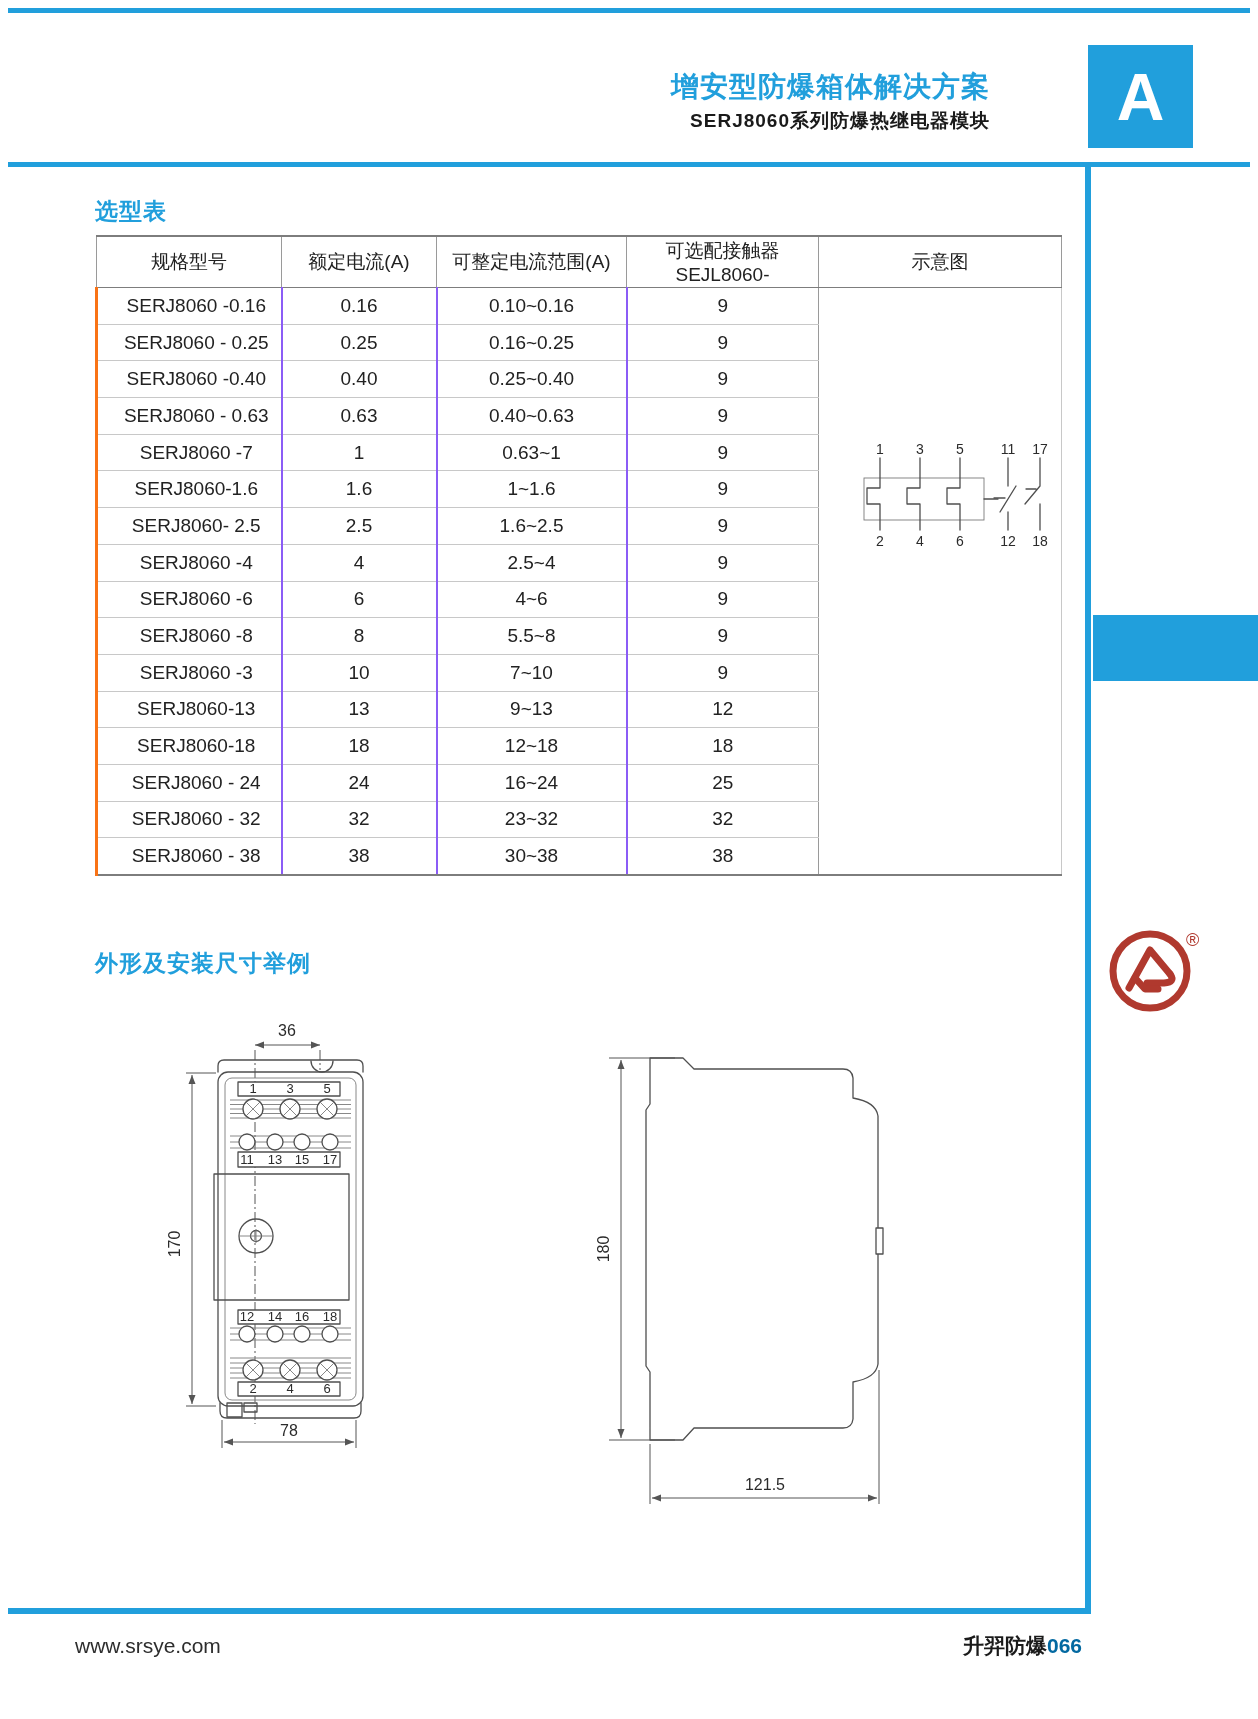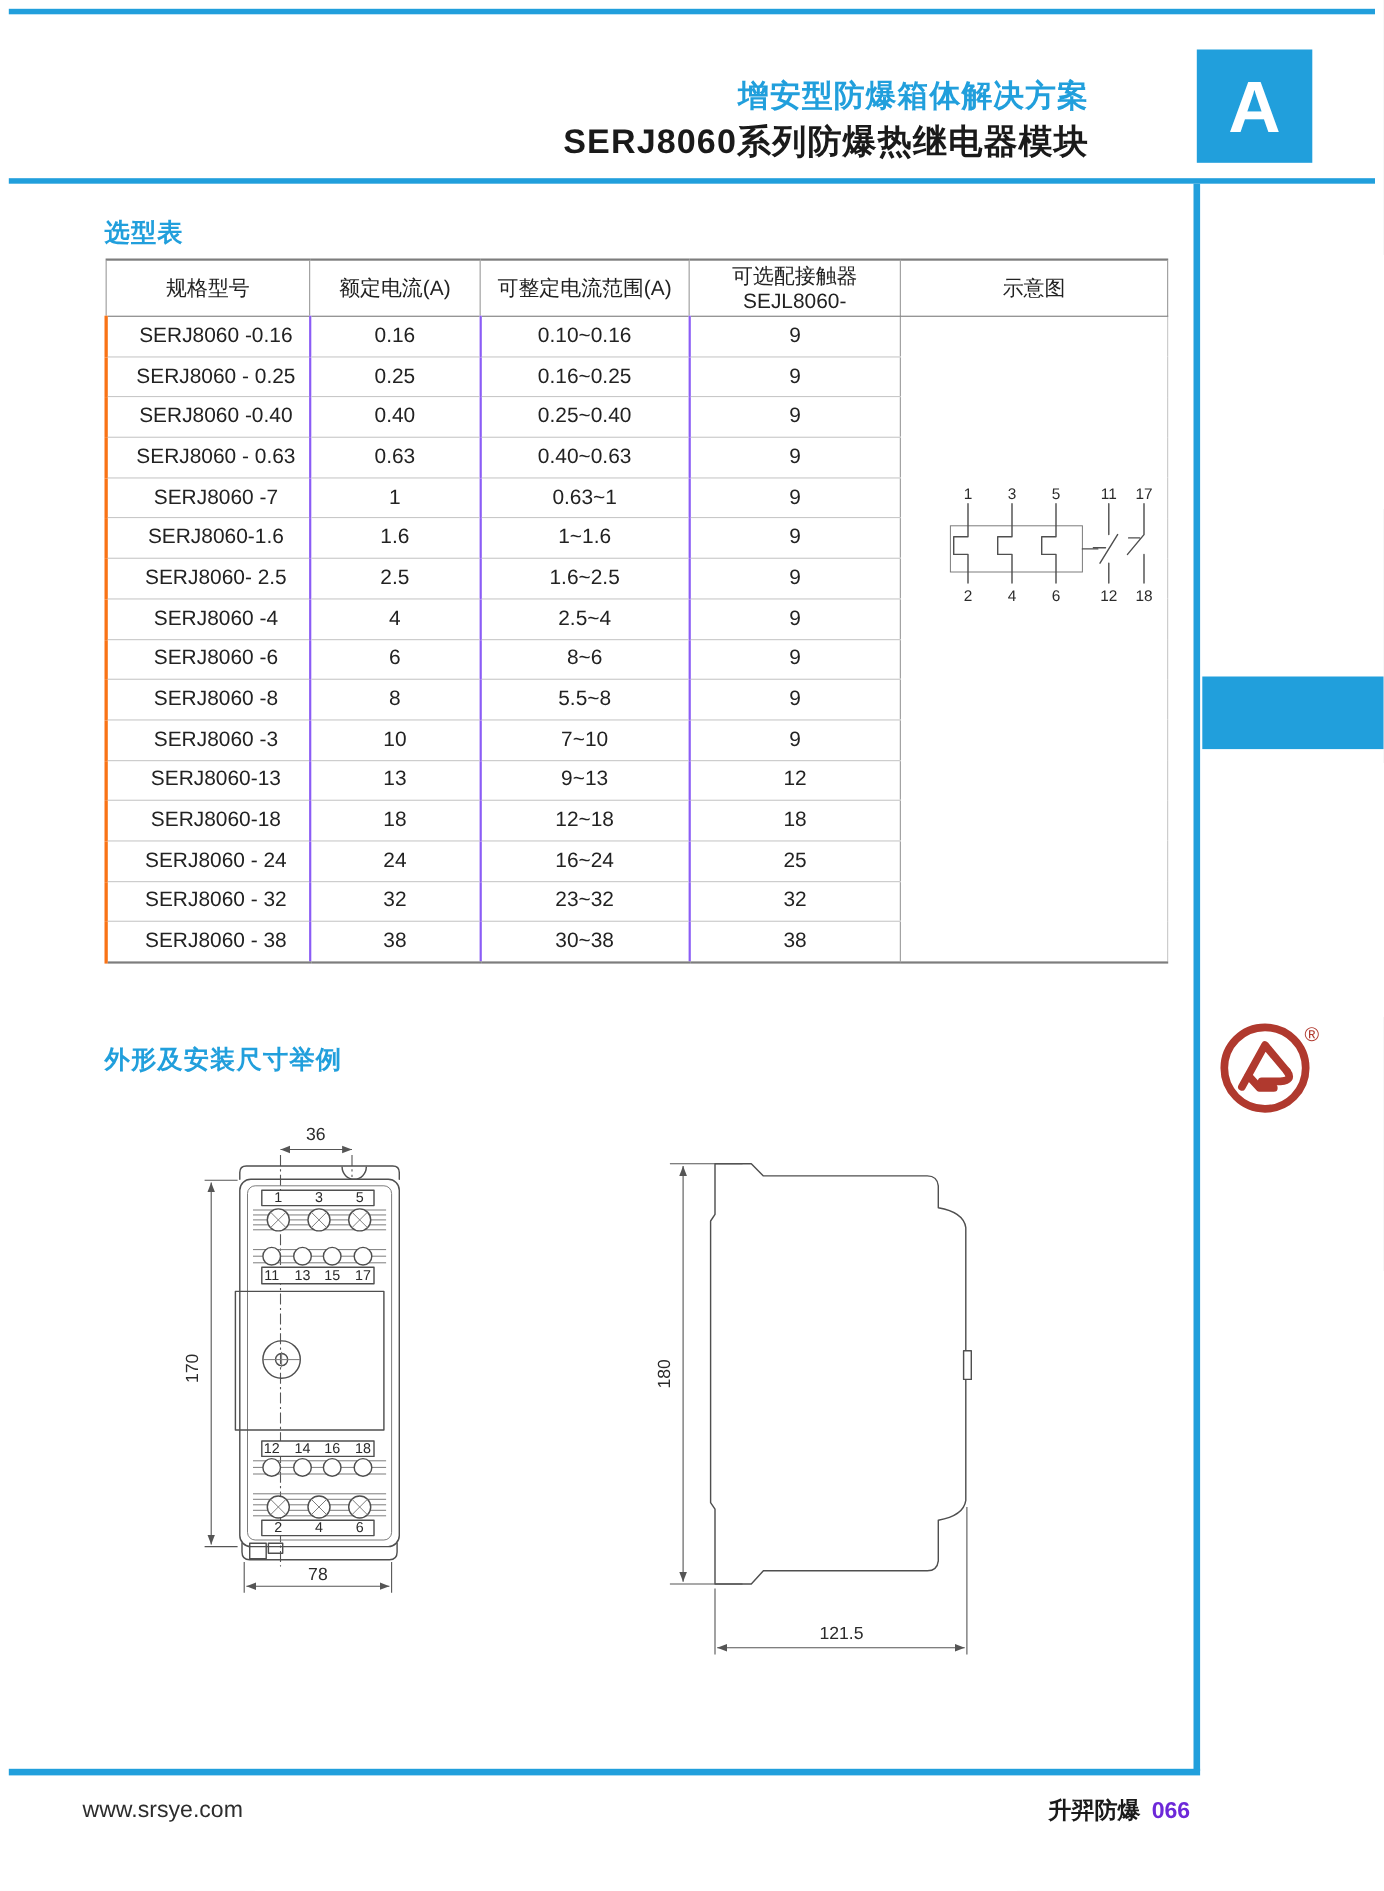--- a/index.html
+++ b/index.html
@@ -2,21 +2,21 @@
 <html><head>
 <meta charset="utf-8">
 <style>
   html,body{margin:0;padding:0;background:#e8e8e8;}
   #page{position:relative;width:1258px;height:1719px;background:#ffffff;overflow:hidden;
         font-family:"Liberation Sans","DejaVu Sans",sans-serif;color:#222;}
   .blue{background:#219fdc;}
   
   .topline{position:absolute;left:8px;top:8px;width:1242px;height:5px;}
   .hdr-t1{position:absolute;top:68px;right:268px;font-size:28px;font-weight:700;color:#219fdc;letter-spacing:1px;}
-  .hdr-t2{position:absolute;top:108px;right:268px;font-size:31px;font-weight:600;color:#1a1a1a;letter-spacing:1px;text-align:right;}
+  .hdr-t2{position:absolute;top:108px;right:268px;font-size:19px;font-weight:600;color:#1a1a1a;letter-spacing:1px;text-align:right;}
   .abox{position:absolute;left:1088px;top:45px;width:105px;height:103px;display:flex;align-items:center;justify-content:center;}
   .abox span{color:#fff;font-size:66px;font-weight:700;}
   .hline{position:absolute;left:8px;top:162px;width:1242px;height:5px;}
   .vline{position:absolute;left:1085px;top:167px;width:6px;height:1443px;}
   .sidetab{position:absolute;left:1093px;top:615px;width:165px;height:66px;}
   
   .sectitle{position:absolute;left:95px;font-size:23px;font-weight:700;color:#219fdc;letter-spacing:1px;}
   #sec1{top:196px;} #sec2{top:948px;}
   
   .tablewrap{position:absolute;left:95px;top:235px;width:965px;}
@@ -40,21 +40,21 @@
   svg .wfill{fill:#fff;}
   svg text{font-family:"Liberation Sans","DejaVu Sans",sans-serif;fill:#2b2b2b;}
   svg .dimtxt{font-size:16px;} svg .lbl{font-size:13px;} svg .sch{font-size:14px;}
   
   .logo{position:absolute;left:1105px;top:928px;}
   .reg{position:absolute;left:1186px;top:930px;font-size:18px;color:#b0392e;}
   
   .footline{position:absolute;left:8px;top:1608px;width:1083px;height:6px;}
   .f-left{position:absolute;left:75px;top:1634px;font-size:21px;color:#2d2d2d;}
   .f-right{position:absolute;right:176px;top:1632px;font-size:21px;font-weight:700;color:#1a1a1a;}
-  .f-right .pn{color:#6d28d9;margin-left:10px;}
+  .f-right .pn{color:#0369a1;}
 </style>
 </head>
 <body>
 
 <div id="page">
 
   <div class="topline blue"></div>
 
   <div class="hdr-t1">增安型防爆箱体解决方案</div>
   <div class="hdr-t2">SERJ8060系列防爆热继电器模块</div>
@@ -138,21 +138,21 @@
           <tr>
             <td class="c1">SERJ8060 -4</td>
             <td class="c2">4</td>
             <td class="c3">2.5~4</td>
             <td class="c4">9</td>
             <td class="c5"></td>
           </tr>
           <tr>
             <td class="c1">SERJ8060 -6</td>
             <td class="c2">6</td>
-            <td class="c3">8~6</td>
+            <td class="c3">4~6</td>
             <td class="c4">9</td>
             <td class="c5"></td>
           </tr>
           <tr>
             <td class="c1">SERJ8060 -8</td>
             <td class="c2">8</td>
             <td class="c3">5.5~8</td>
             <td class="c4">9</td>
             <td class="c5"></td>
           </tr>

